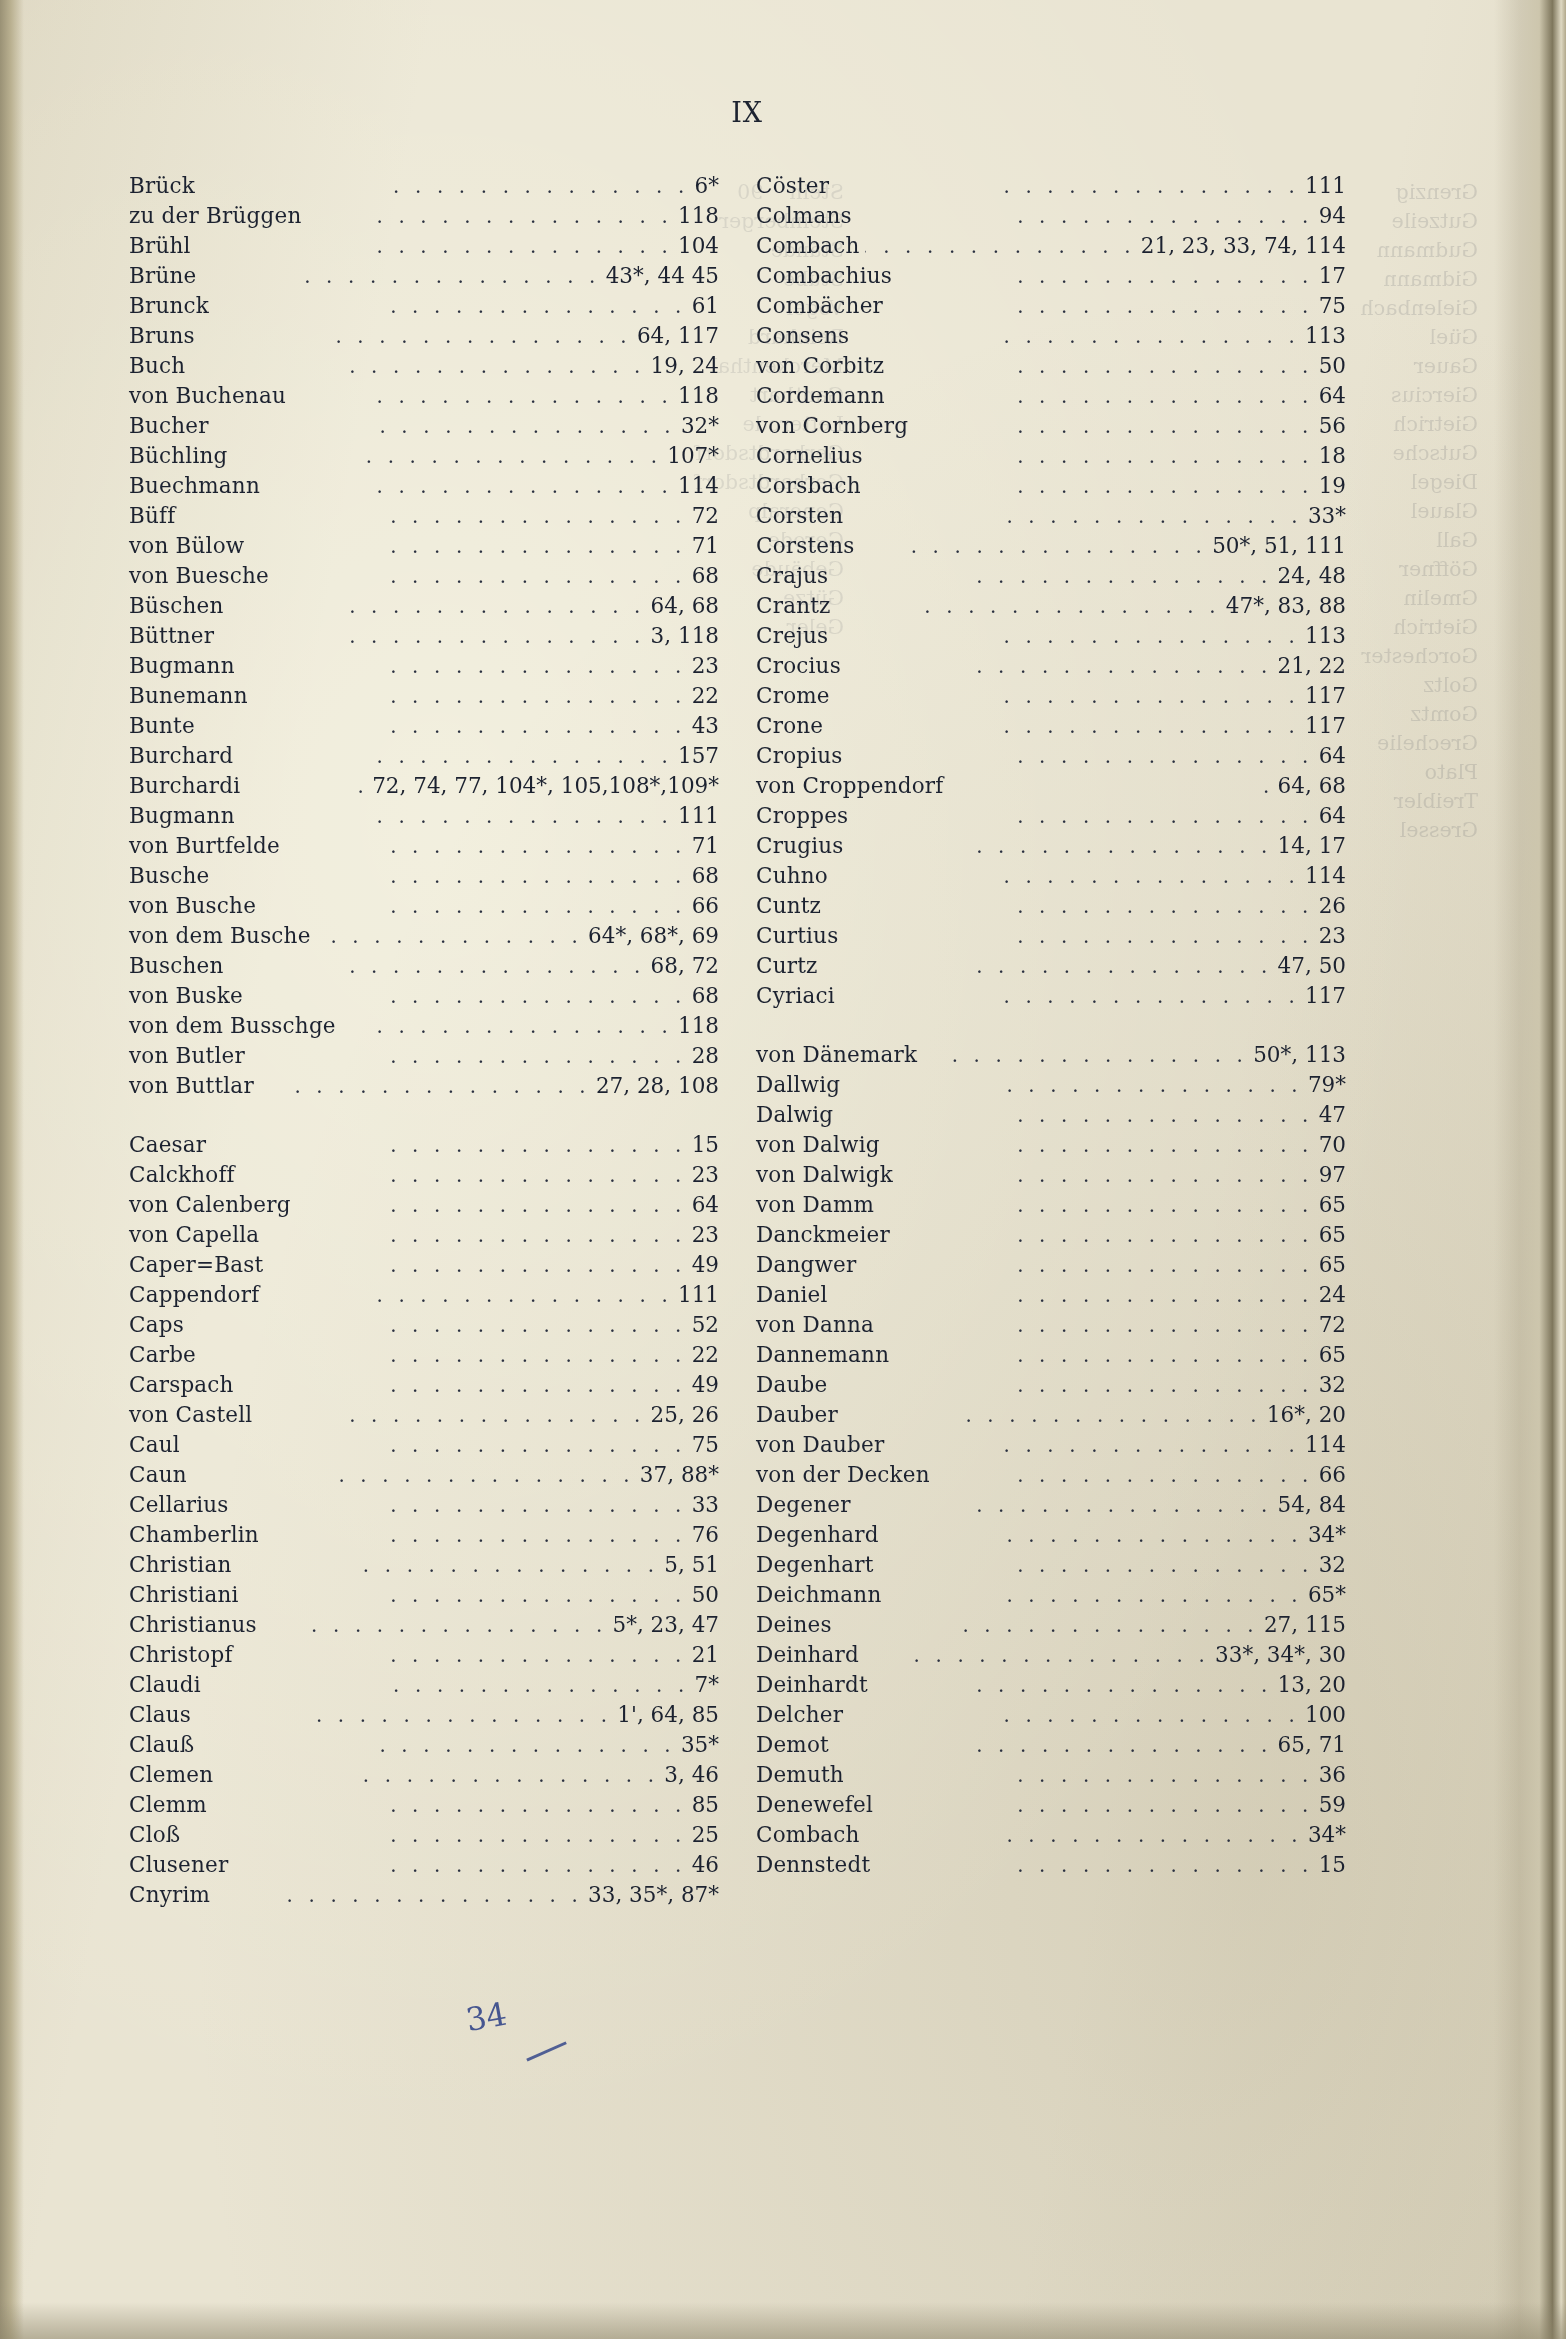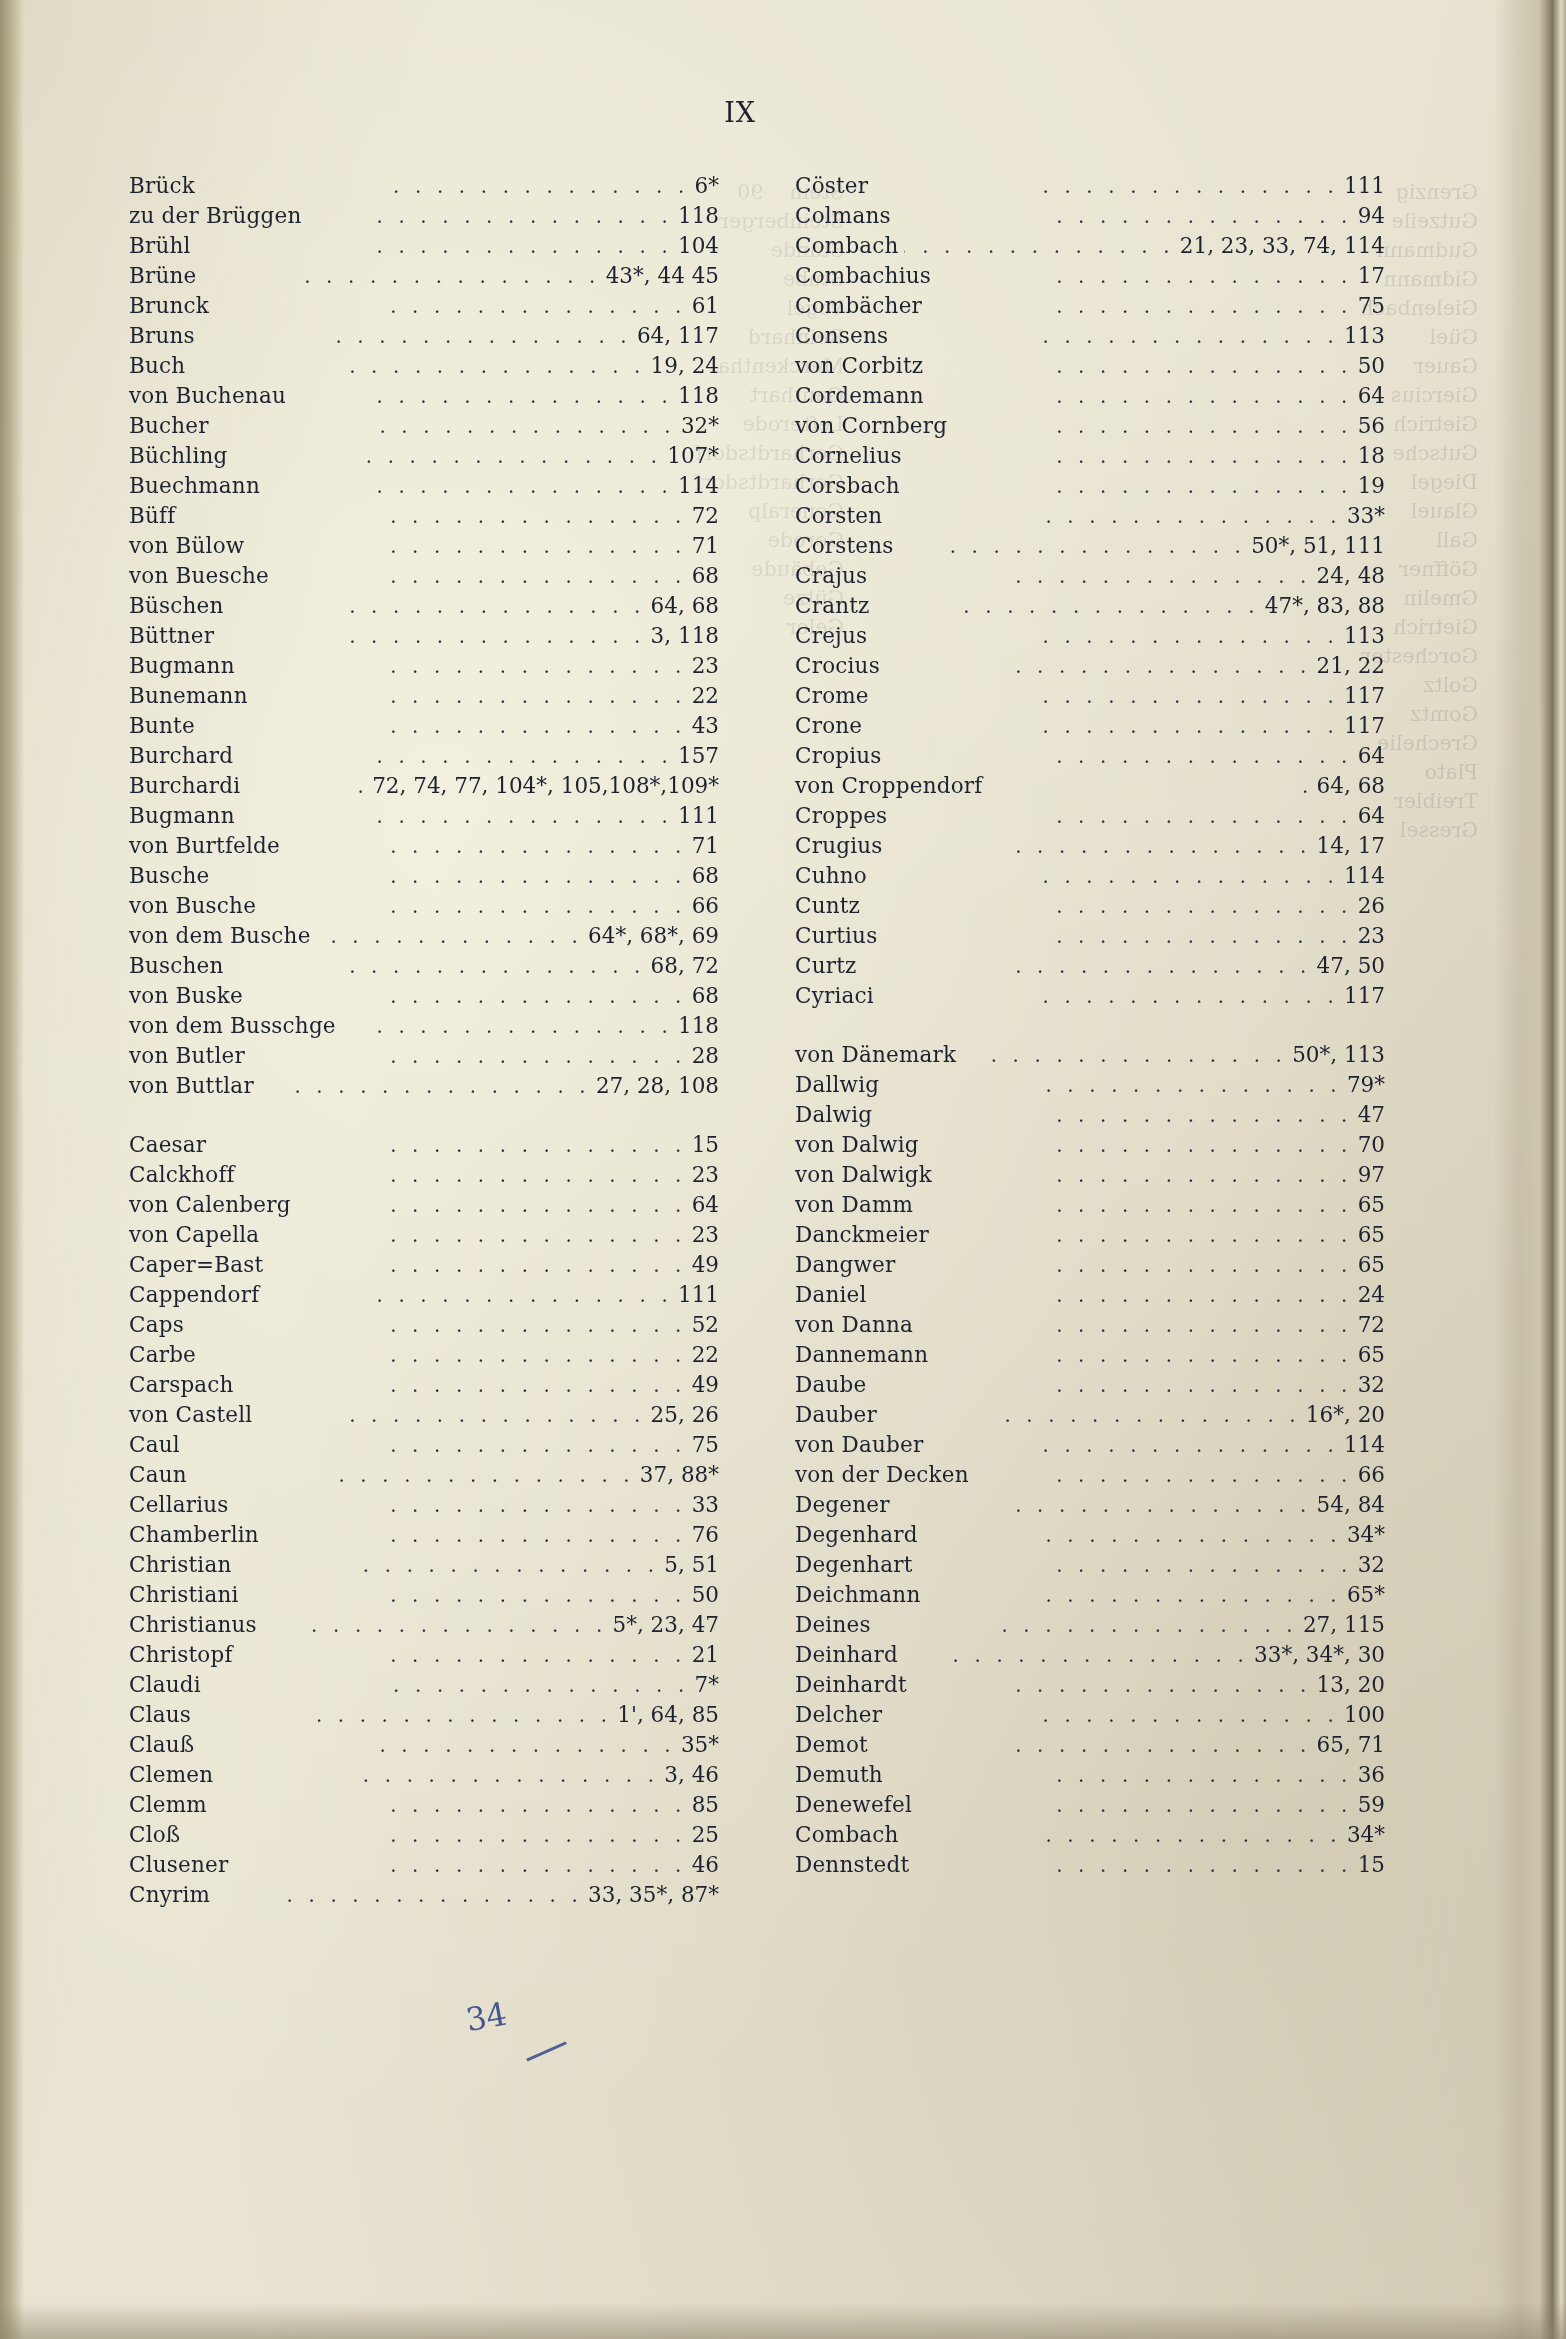--- a/index.html
+++ b/index.html
@@ -43,35 +43,35 @@
   .edge-bottom {
     position: absolute;
     left: 0; right: 0; bottom: 0;
     height: 37px;
     background: linear-gradient(0deg, rgba(140,131,104,0.55), rgba(140,131,104,0));
     pointer-events: none;
   }
   .page-number {
     position: absolute;
     top: 97px;
-    left: 9px;
+    left: 16px;
     width: 1462px;
     text-align: center;
     font-size: 27px;
     letter-spacing: 0.9px;
     color: #1d2330;
   }
 
   .columns {
     position: absolute;
     top: 171px;
     left: 129px;
     width: 1237px;
     display: flex;
-    gap: 76px;
+    gap: 37px;
   }
   .col {
     width: 590px;
   }
   .entry {
     display: flex;
     align-items: baseline;
     font-size: 21.5px;
     line-height: 29px;
     color: #1c2230;

